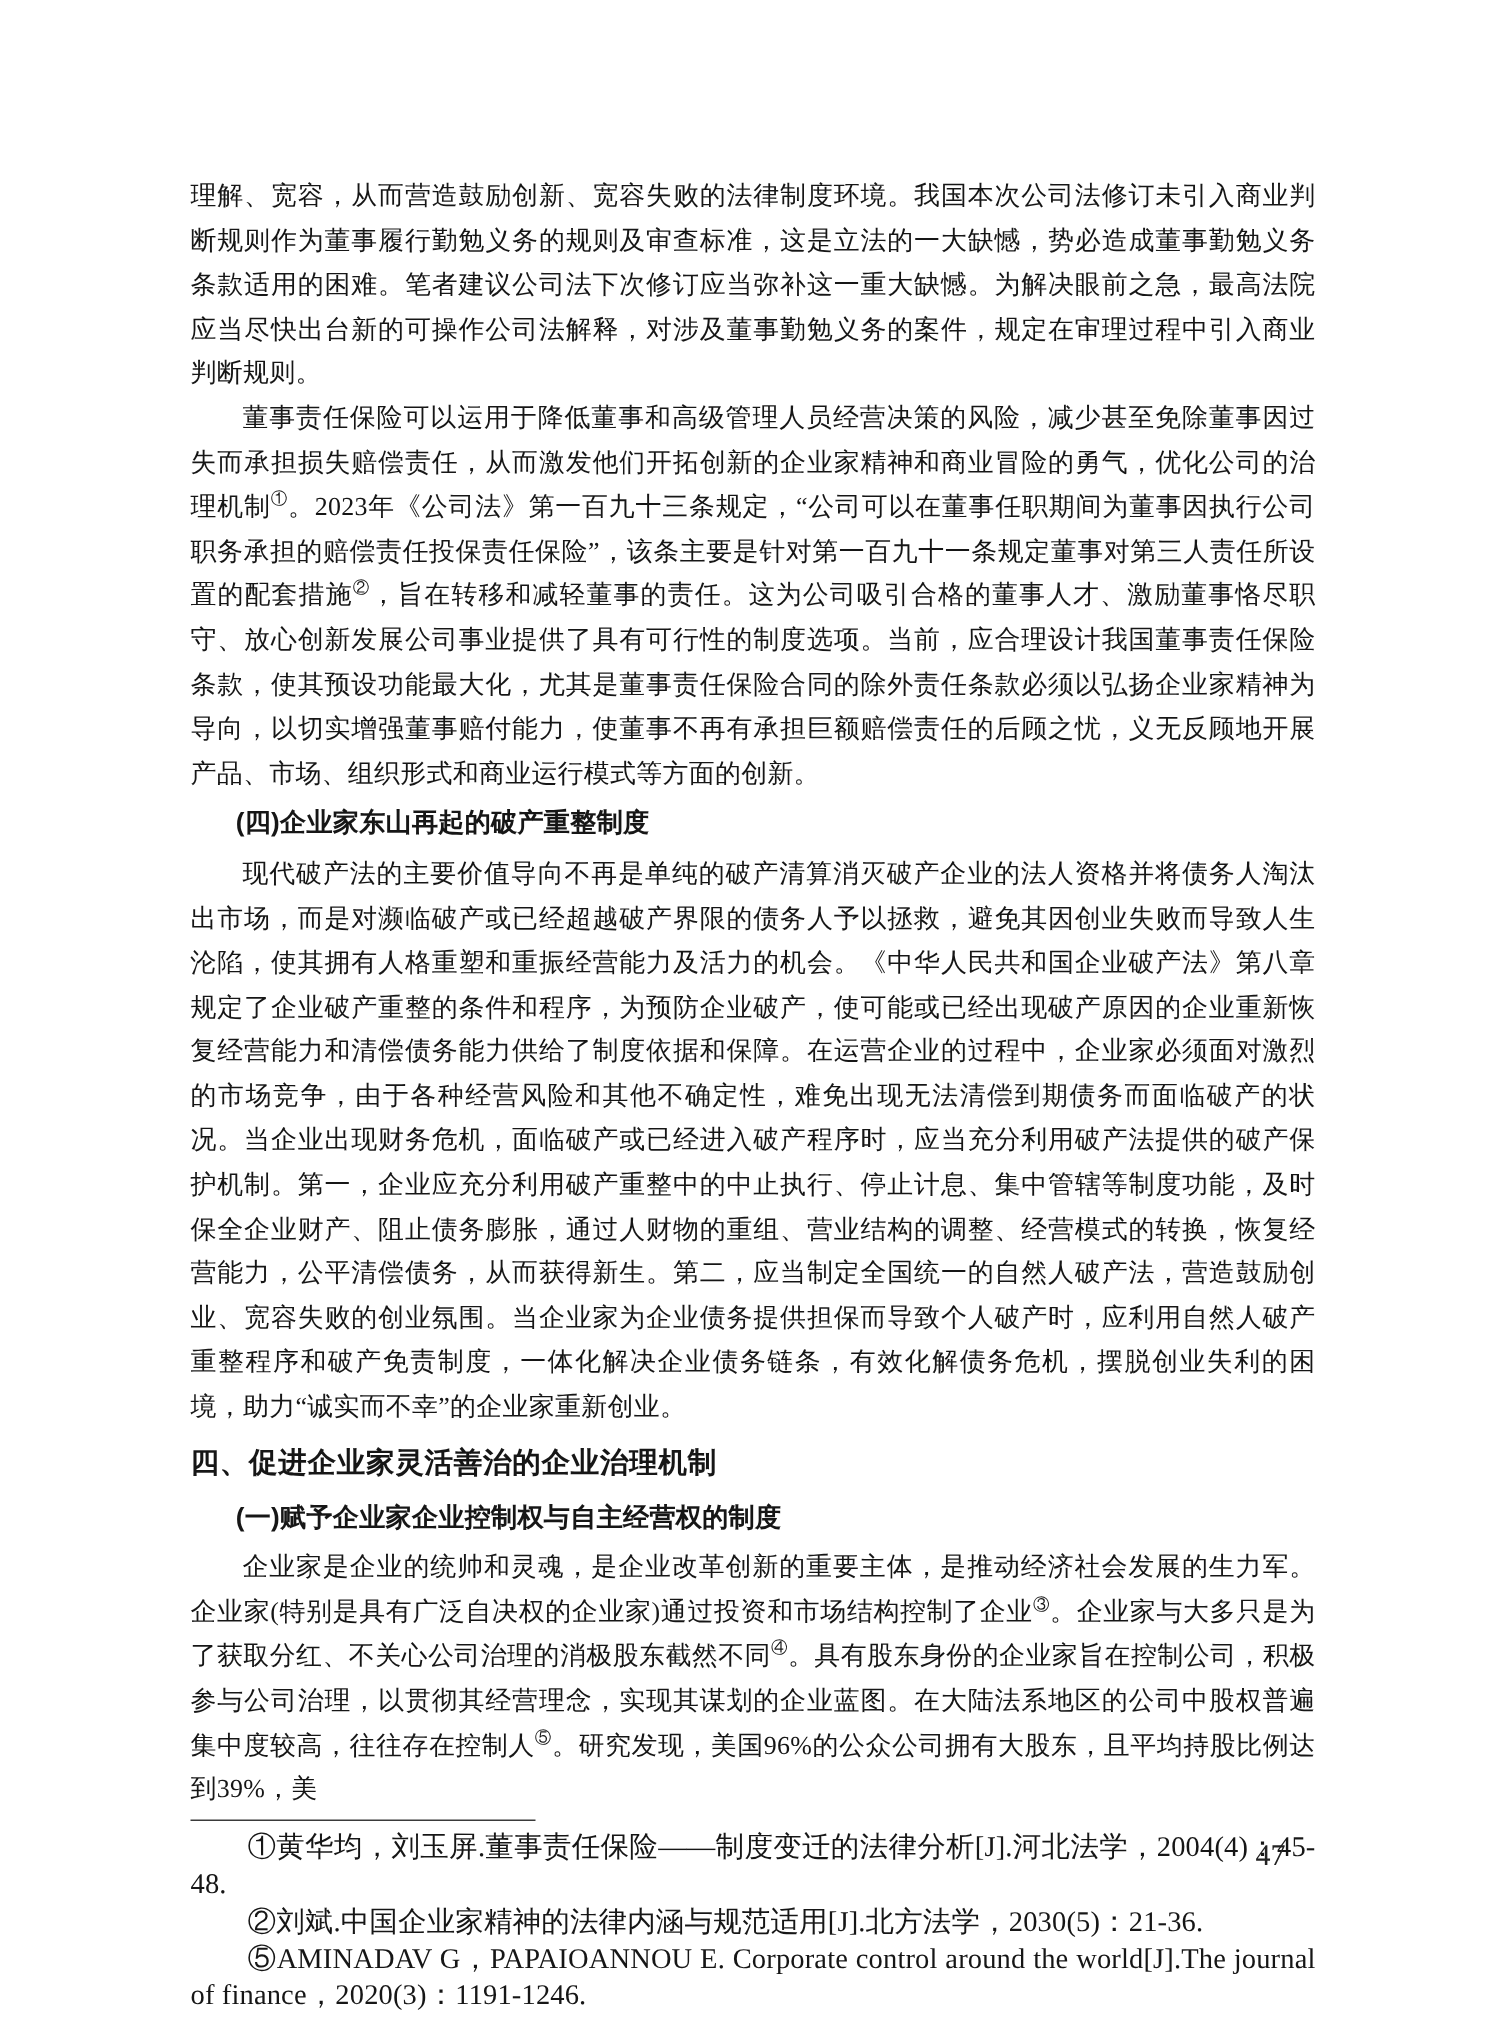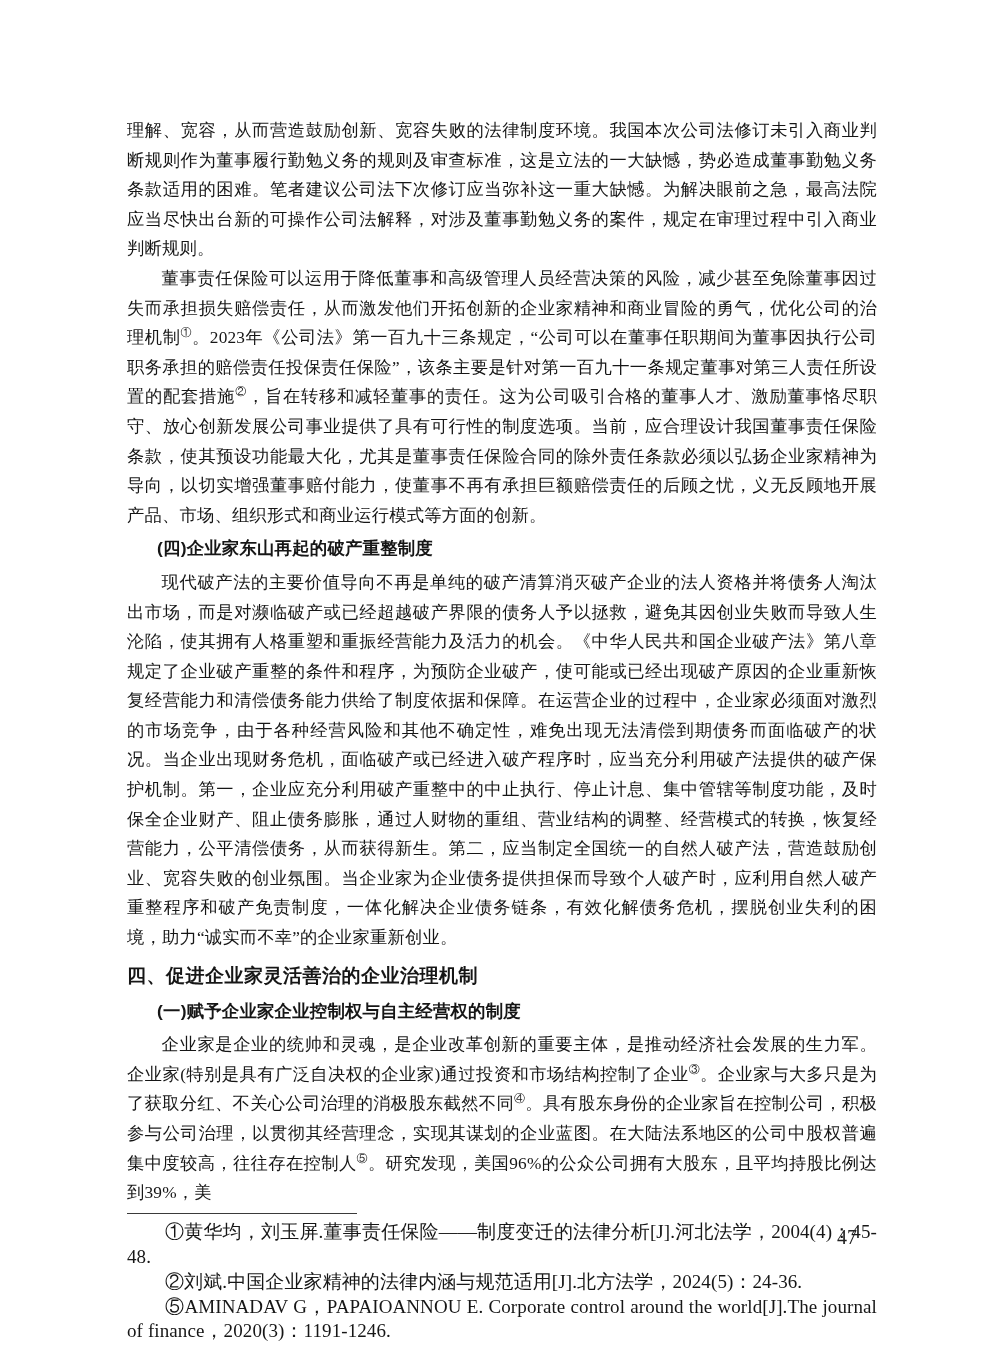--- a/index.html
+++ b/index.html
@@ -96,19 +96,19 @@
 
     <h2 class="section-heading">四、促进企业家灵活善治的企业治理机制</h2>
 
     <h3 class="subhead">(一)赋予企业家企业控制权与自主经营权的制度</h3>
 
     <p class="body indent"><span>企业家是企业的统帅和灵魂，是企业改革创新的重要主体，是推动经济社会发展的生力军。企业家(特别是具有广泛自决权的企业家)通过投资和市场结构控制了企业</span><sup class="ref">③</sup><span>。企业家与大多只是为了获取分红、不关心公司治理的消极股东截然不同</span><sup class="ref">④</sup><span>。具有股东身份的企业家旨在控制公司，积极参与公司治理，以贯彻其经营理念，实现其谋划的企业蓝图。在大陆法系地区的公司中股权普遍集中度较高，往往存在控制人</span><sup class="ref">⑤</sup><span>。研究发现，美国96%的公众公司拥有大股东，且平均持股比例达到39%，美</span></p>
 
     <div class="footnote-area">
       <div class="fnrule"></div>
       <p class="fn">①黄华均，刘玉屏.董事责任保险——制度变迁的法律分析[J].河北法学，2004(4)：45-48.</p>
-      <p class="fn">②刘斌.中国企业家精神的法律内涵与规范适用[J].北方法学，2024(5)：24-36.</p>
+      <p class="fn">②刘斌.中国企业家精神的法律内涵与规范适用[J].北方法学，2030(5)：21-36.</p>
       <p class="fn">⑤AMINADAV G，PAPAIOANNOU E. Corporate control around the world[J].The journal of finance，2020(3)：1191-1246.</p>
     </div>
   </div>
 
   <div class="pagenum">47</div>
 </div>
 
 </body></html>

